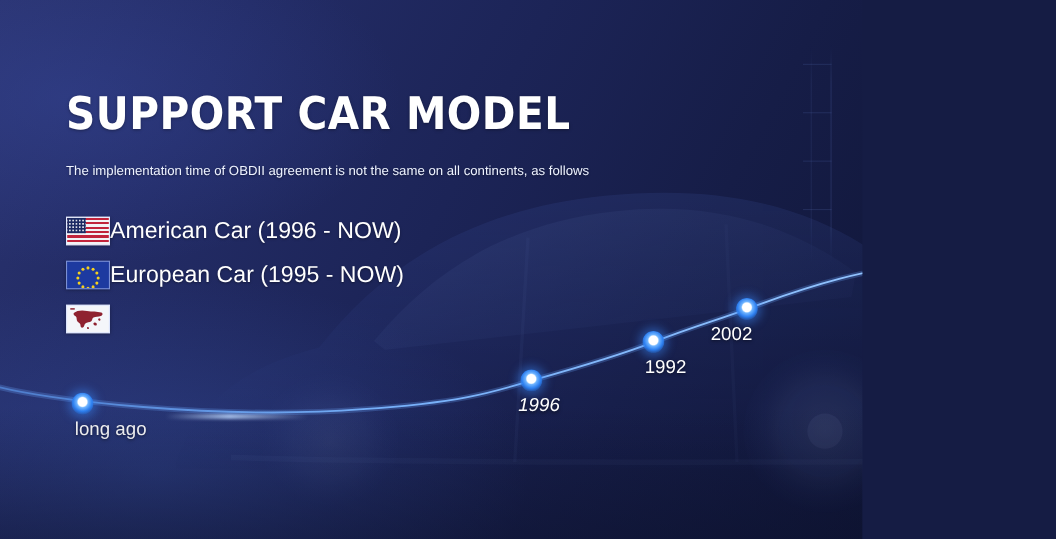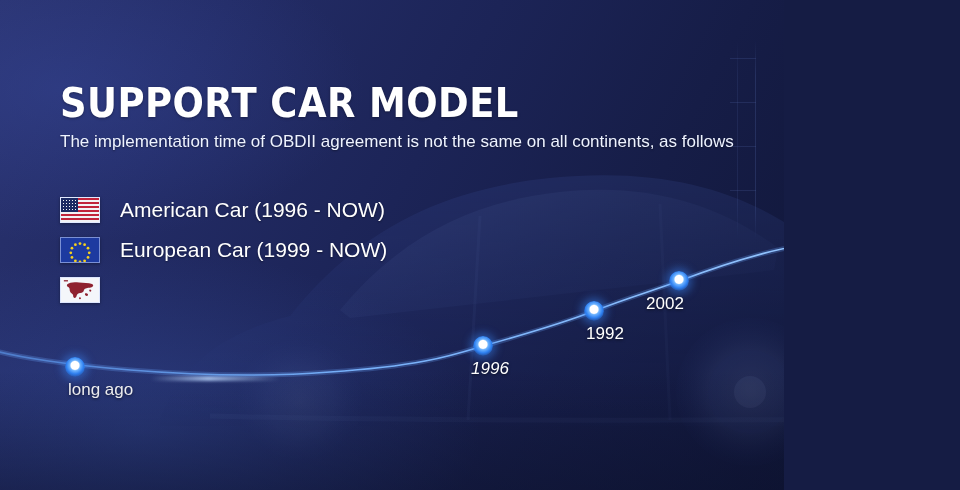--- a/index.html
+++ b/index.html
@@ -49,38 +49,37 @@
     font-size:41px;
     letter-spacing:0.5px;
     color:#ffffff;
     transform:scaleX(.90);
     transform-origin:left center;
     line-height:1.05;
     white-space:nowrap;
     text-shadow:0 1px 3px rgba(0,0,0,.35);
   }
   .subtitle {
-    position:absolute; left:60px; top:132px;
-    font-size:17px;
+    position:absolute; left:60px; top:148px;
+    font-size:12px;
     color:#eef3ff;
     white-space:nowrap;
     text-shadow:0 1px 2px rgba(0,0,0,.40);
   }
 
   .legend { position:absolute; left:60px; top:190px; }
   .legend-row { display:flex; align-items:center; height:40px; }
   .legend-row + .legend-row { margin-top:0px; }
   .flag {
     width:40px; height:26px; flex:0 0 40px;
     position:relative; overflow:hidden;
     border:1px solid rgba(200,215,255,.55);
     box-shadow:0 1px 3px rgba(0,0,0,.35);
   }
   .legend-label {
-    margin-left:20px;
     font-size:21px;
     color:#ffffff;
     white-space:nowrap;
     text-shadow:0 1px 2px rgba(0,0,0,.40);
   }
 
   
   .flag-us { background:#ffffff; }
   .flag-us .stripes { position:absolute; inset:0;
     background:repeating-linear-gradient(180deg,
@@ -199,21 +198,21 @@
             <circle cx="25" cy="24.7" r="1.5"></circle>
             <circle cx="20" cy="26" r="1.5"></circle>
             <circle cx="15" cy="24.7" r="1.5"></circle>
             <circle cx="11.3" cy="21" r="1.5"></circle>
             <circle cx="10" cy="16" r="1.5"></circle>
             <circle cx="11.3" cy="11" r="1.5"></circle>
             <circle cx="15" cy="7.3" r="1.5"></circle>
           </g>
         </svg>
       </div>
-      <div class="legend-label">European Car (1999 - NOW)</div>
+      <div class="legend-label">European Car (1995 - NOW)</div>
     </div>
 
     <div class="legend-row">
       <div class="flag flag-asia">
         <svg viewBox="0 0 40 26">
           <g fill="#8f2230">
             <path d="M6,7 C9,4.5 14,4 19,5 C24,5.8 29,5.2 33,6.6 C35,7.4 34.6,9.4 32.6,10
                      C30,10.8 27.6,10.4 25.4,11.6 C23.8,12.5 24.6,14 23.2,15.2
                      C21.6,16.6 19,16 17.4,17.4 C16,18.6 16.6,20.6 15,21.4
                      C13.6,22 12.4,20.6 12.6,19.2 C12.8,17.4 11,16.8 9.8,15.6

